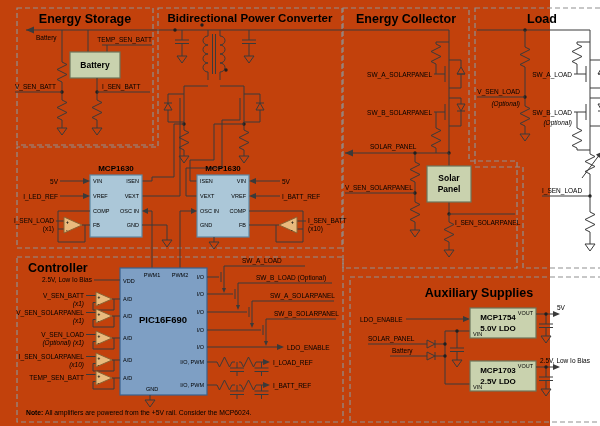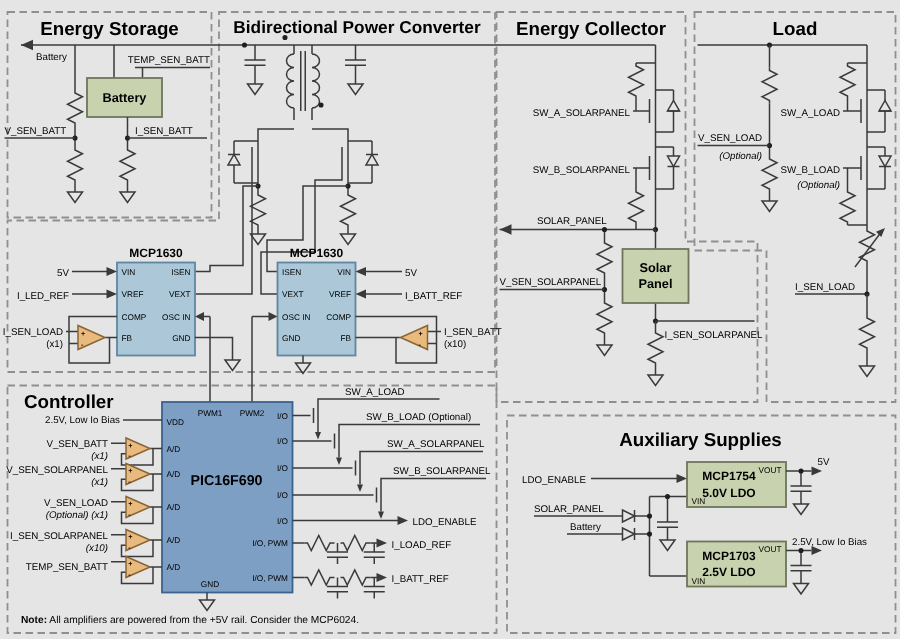--- a/index.html
+++ b/index.html
@@ -1,16 +1,16 @@
 <!DOCTYPE html>
 <html><head>
 <meta charset="utf-8">
 <style>
   html,body{margin:0;padding:0;background:#fff;}
-  #stage{width:600px;height:426px;position:relative;background:#e5e5e5;}
+  #stage{width:538px;height:426px;position:relative;background:#c2410c;padding-left:12px;}
   svg{display:block;}
   text{font-family:"Liberation Sans","DejaVu Sans",sans-serif;fill:#000;}
   .t-sec{font-size:12.5px;font-weight:bold;}
   .t-sec-sm{font-size:11.5px;font-weight:bold;}
   .t-lbl{font-size:6.5px;}
   .t-it{font-size:6.5px;font-style:italic;}
   .t-chip{font-size:8px;font-weight:bold;}
   .t-box{font-size:8.5px;font-weight:bold;}
   .t-pic{font-size:9.5px;font-weight:bold;}
   .t-pin{font-size:5.5px;}

